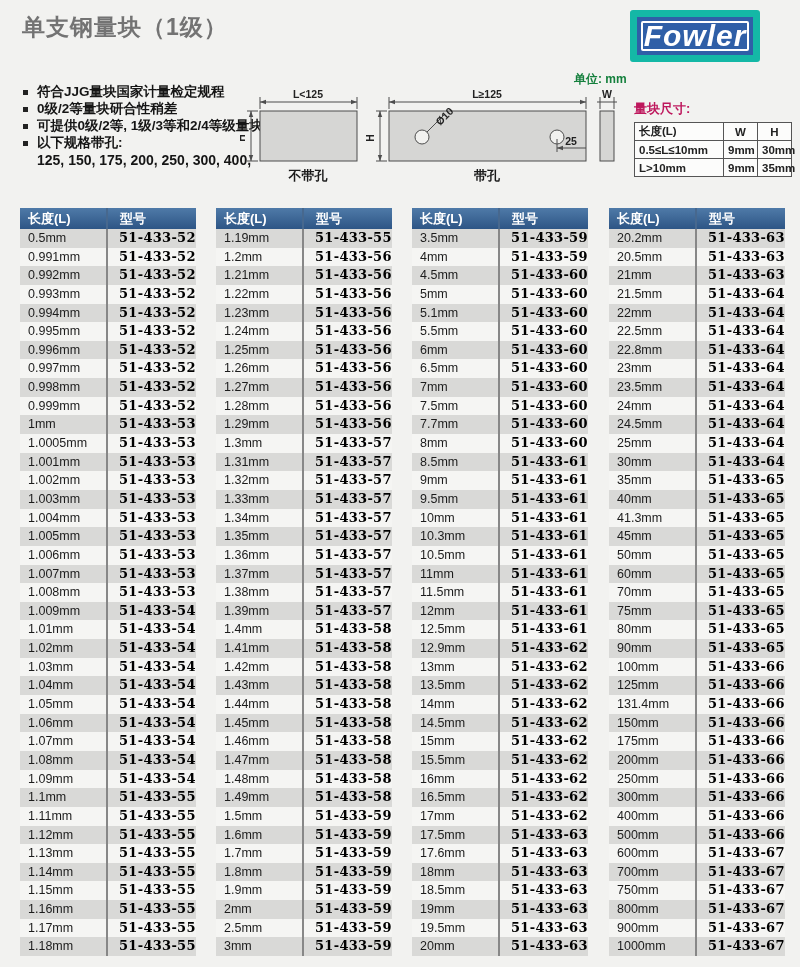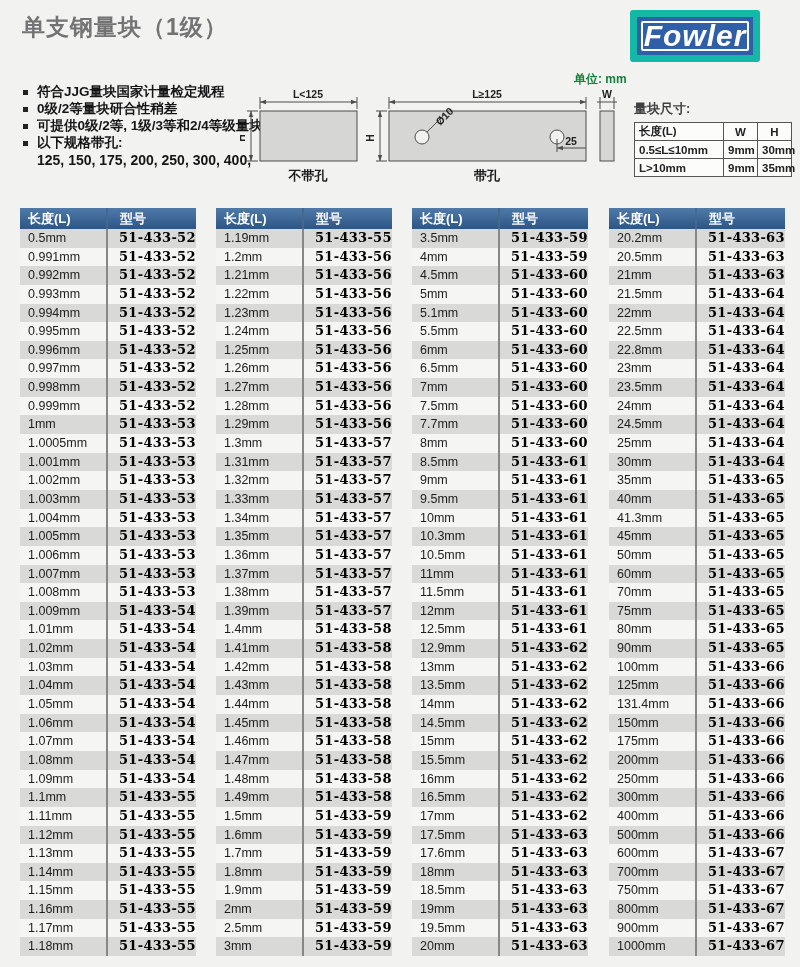--- a/index.html
+++ b/index.html
@@ -47,21 +47,21 @@
   }
   .diagram{position:absolute;left:240px;top:88px;}
   .diagram .shape{fill:#d6d6d4;stroke:#4d4d4d;stroke-width:1;}
   .diagram .hole{fill:#f1f1ef;stroke:#4d4d4d;stroke-width:1;}
   .diagram line{stroke:#4d4d4d;stroke-width:1;}
   .diagram .arr{fill:#4d4d4d;stroke:none;}
   .diagram .dim{font-size:10.5px;font-weight:bold;fill:#222;}
   .diagram .cap{font-size:13px;font-weight:bold;fill:#1a1a1a;}
   
   .size-box{position:absolute;left:634px;top:100px;width:158px;}
-  .size-title{font-size:13px;font-weight:bold;color:#404040;margin:0 0 4px 0;}
+  .size-title{font-size:13px;font-weight:bold;color:#be185d;margin:0 0 4px 0;}
   table.size{border-collapse:collapse;background:#fcfcfb;width:158px;table-layout:fixed;}
   .size th,.size td{
     border:1px solid #555;font-size:11.5px;font-weight:bold;color:#222;
     height:17px;padding:0 4px;text-align:center;white-space:nowrap;
   }
   .size th:first-child,.size td:first-child{text-align:left;width:80px;}
   
   table.block{
     position:absolute;top:208px;width:176px;
     border-collapse:collapse;table-layout:fixed;

